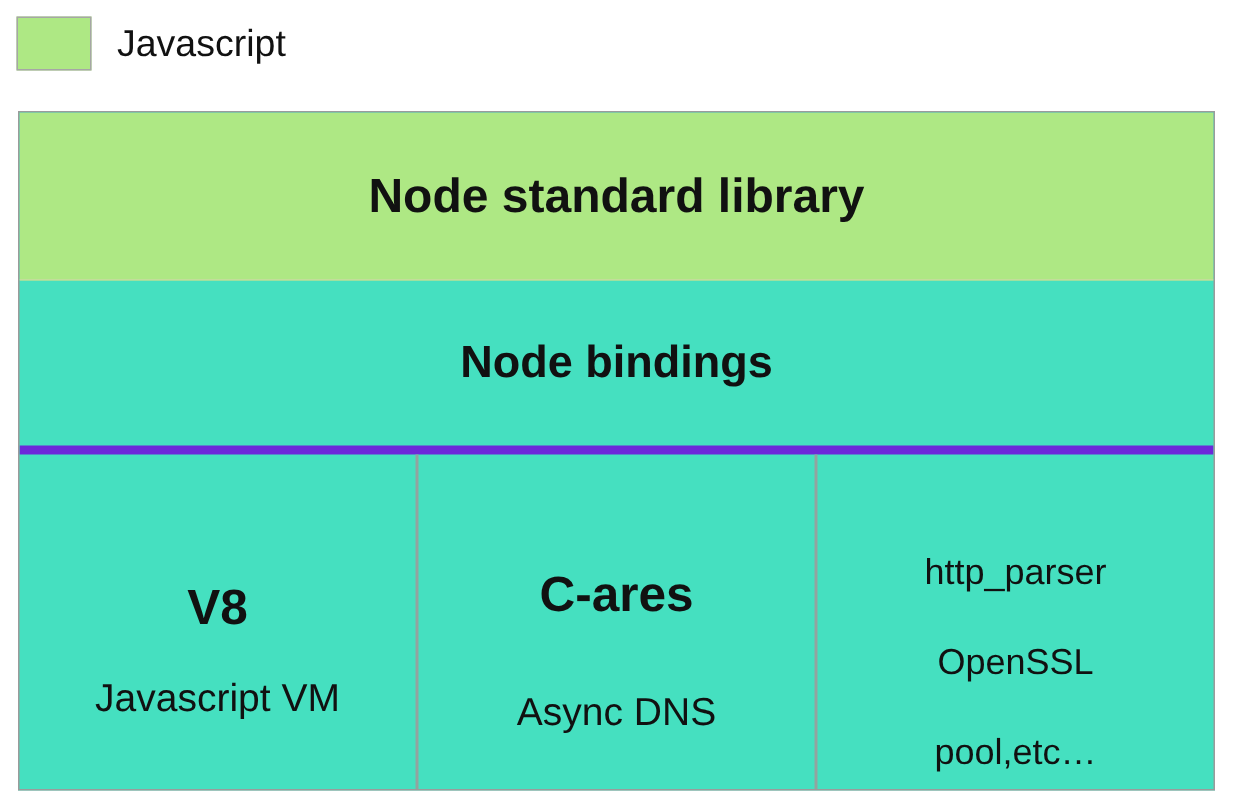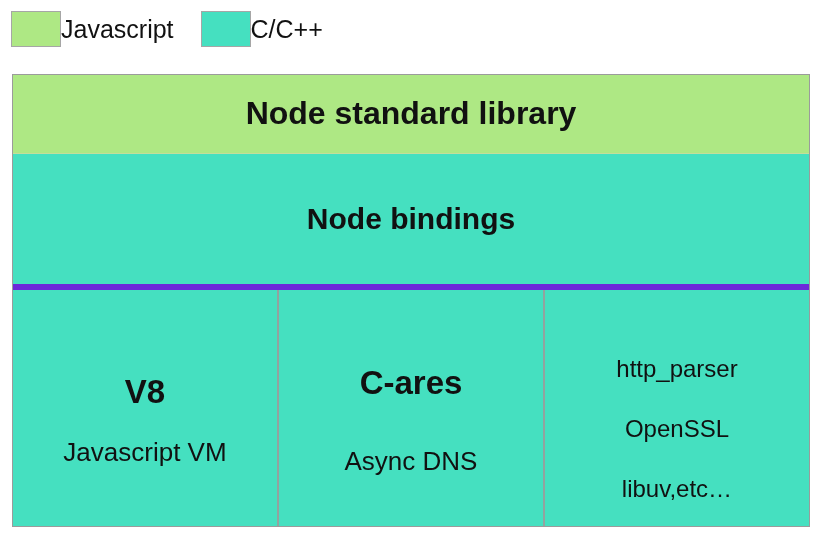--- a/index.html
+++ b/index.html
@@ -30,41 +30,42 @@
   }
   .swatch {
     width: 48px;
     height: 34px;
     border: 1px solid #a6a6a6;
     box-sizing: content-box;
   }
   .swatch-js  { background: #aee884; }
   .swatch-cpp { background: #45e0c0; }
   .legend-label {
+    margin-left: 17px;
     font-size: 25px;
     line-height: 1;
     white-space: nowrap;
   }
 
   
   .diagram {
     position: absolute;
     left: 12px;
     top: 74px;
     width: 798px;
     height: 453px;
     box-sizing: border-box;
     background: #45e0c0;
     border: 1px solid #9b9b9b;
     overflow: hidden;
   }
 
   
   .row-stdlib {
-    height: 79px;
+    height: 112px;
     box-sizing: border-box;
     background: #aee884;
     border-bottom: 1px solid #c4dd9b;
     display: flex;
     flex-direction: row;
     align-items: center;
     justify-content: center;
     text-align: center;
   }
   .stdlib-title {
@@ -74,21 +75,21 @@
     white-space: nowrap;
   }
   .stdlib-subtitle {
     font-size: 22px;
     margin-top: 7px;
     white-space: nowrap;
   }
 
   
   .row-bindings {
-    height: 130px;
+    height: 110px;
     display: flex;
     align-items: center;
     justify-content: center;
   }
   .bindings-title {
     font-size: 30px;
     font-weight: bold;
     white-space: nowrap;
   }
 
@@ -134,24 +135,20 @@
   .col-libs .col-item   { font-size: 24px; line-height: 44px; margin-top: 16px; }
 </style>
 </head>
 <body>
 
 <div class="legend">
   <div class="legend-item">
     <span class="swatch swatch-js"></span>
     <span class="legend-label">Javascript</span>
   </div>
-  <div class="legend-item">
-    <span class="swatch swatch-cpp"></span>
-    <span class="legend-label">C/C++</span>
-  </div>
 </div>
 
 <div class="diagram">
 
   <div class="row-stdlib">
     <div class="stdlib-title">Node standard library</div>
   </div>
 
   <div class="row-bindings">
     <div class="bindings-title">Node bindings</div>
@@ -166,17 +163,17 @@
 
 
     <div class="col col-cares">
       <div class="col-title">C-ares</div>
       <div class="col-item">Async DNS</div>
     </div>
 
     <div class="col col-libs">
       <div class="col-item">http_parser</div>
       <div class="col-item">OpenSSL</div>
-      <div class="col-item">libuv,etc…</div>
+      <div class="col-item">pool,etc…</div>
     </div>
 
   </div>
 </div>
 
 </body></html>

